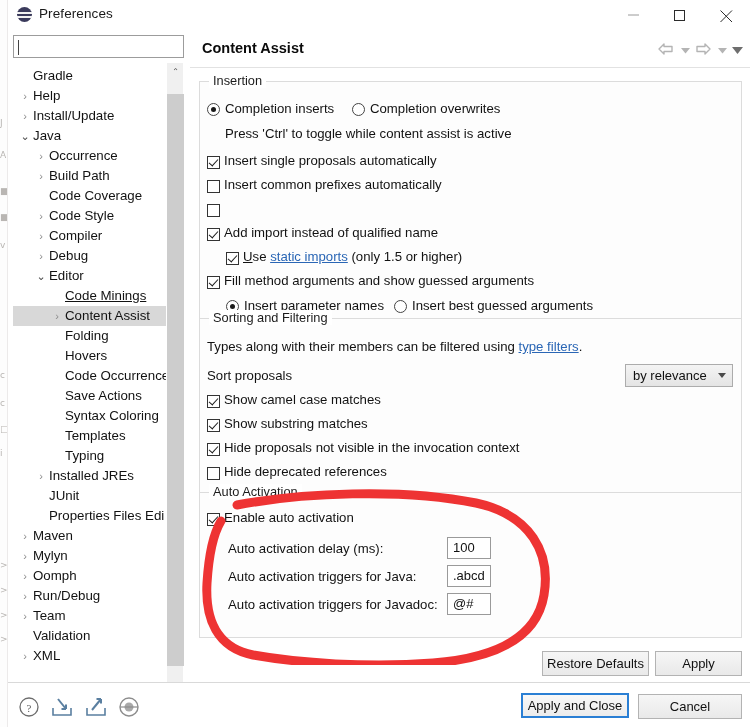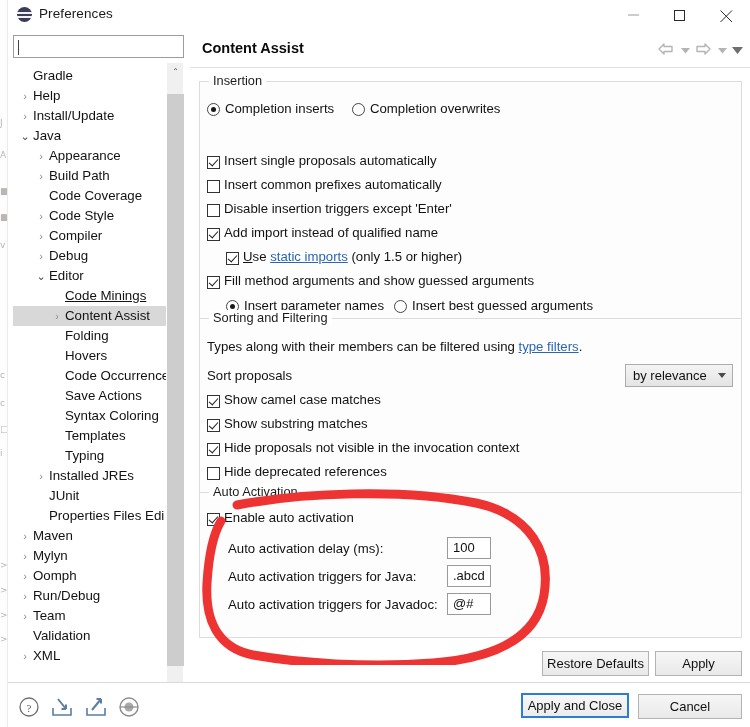--- a/index.html
+++ b/index.html
@@ -333,21 +333,21 @@
           <div class="tree-row">
             <span class="tw" style="left: 6px;">›</span>
             <span class="tree-label" style="left: 20px;">Install/Update</span>
           </div>
           <div class="tree-row">
             <span class="tw open" style="left: 6px;">⌄</span>
             <span class="tree-label" style="left: 20px;">Java</span>
           </div>
           <div class="tree-row">
             <span class="tw" style="left: 22px;">›</span>
-            <span class="tree-label" style="left: 36px;">Appearance</span>
+            <span class="tree-label" style="left: 36px;">Occurrence</span>
           </div>
           <div class="tree-row">
             <span class="tw" style="left: 22px;">›</span>
             <span class="tree-label" style="left: 36px;">Build Path</span>
           </div>
           <div class="tree-row">
             <span class="tree-label" style="left: 36px;">Code Coverage</span>
           </div>
           <div class="tree-row">
             <span class="tw" style="left: 22px;">›</span>
@@ -481,29 +481,29 @@
 
     <div class="group" style="left:9px; top:51px; width:543px; height:244px;padding-left:12px;">
       <div class="group-title">Insertion</div>
 
       <div class="rb on" style="left:7px; top:21px;"></div>
       <div class="row-text" style="left:25px; top:19px;">Completion inserts</div>
 
       <div class="rb" style="left:152px; top:21px;"></div>
       <div class="row-text" style="left:170px; top:19px;">Completion overwrites</div>
 
+      <div class="row-text" style="left:25px; top:44px;">Press 'Ctrl' to toggle while content assist is active</div>
 
       <div class="cb checked" style="left:7px; top:74px;"></div>
       <div class="row-text" style="left:24px; top:71px;">Insert single proposals automatically</div>
 
       <div class="cb" style="left:7px; top:98px;"></div>
       <div class="row-text" style="left:24px; top:95px;">Insert common prefixes automatically</div>
 
       <div class="cb" style="left:7px; top:122px;"></div>
-      <div class="row-text" style="left:24px; top:119px;">Disable insertion triggers except 'Enter'</div>
 
       <div class="cb checked" style="left:7px; top:146px;"></div>
       <div class="row-text" style="left:24px; top:143px;">Add import instead of qualified name</div>
 
       <div class="cb checked" style="left:26px; top:170px;"></div>
       <div class="row-text" style="left:43px; top:167px;">
         <span class="acc">U</span><span>se </span><span class="link">static imports</span><span> (only 1.5 or higher)</span>
       </div>
 
       <div class="cb checked" style="left:7px; top:194px;"></div>

